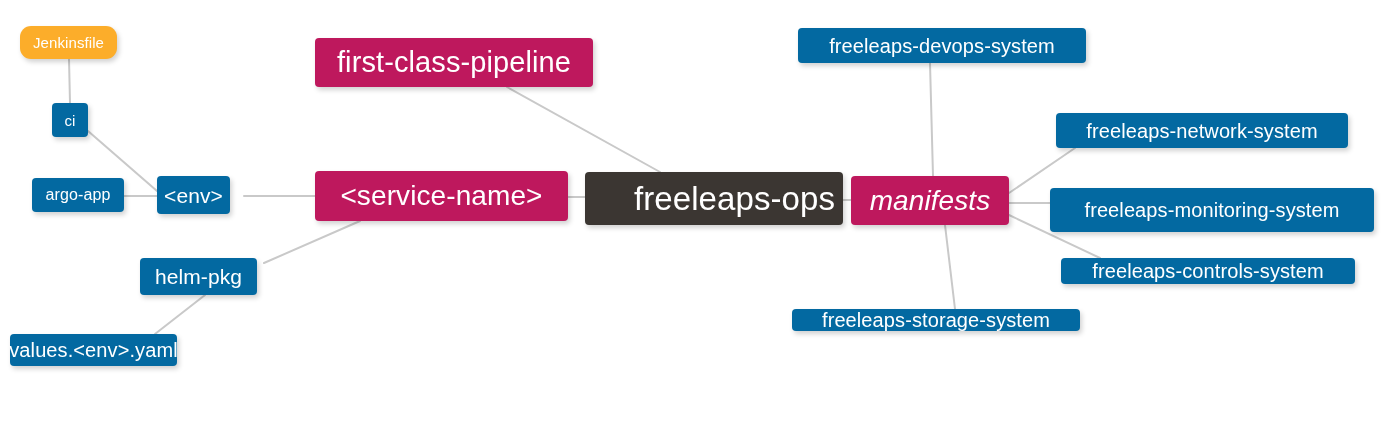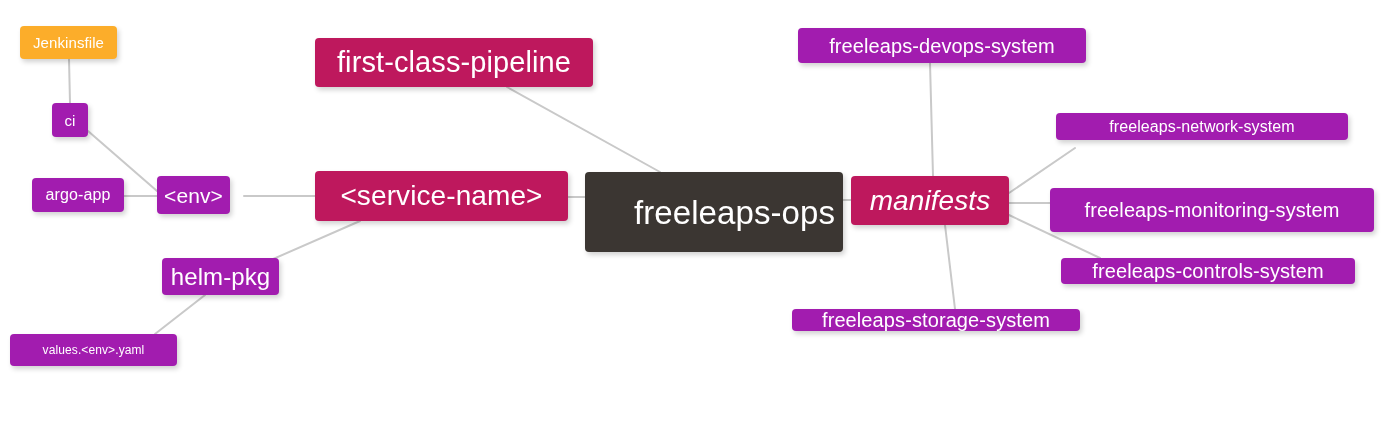--- a/index.html
+++ b/index.html
@@ -42,27 +42,27 @@
     letter-spacing: 0.1px;
   }
   .node-root {
     background: #3b3632;
     font-size: 33px;
   }
   .node-blue {
     background: #be185d;
   }
   .node-green {
-    background: #a21caf;
+    background: #0369a1;
   }
   .node-orange {
     background: #fcad2a;
   }
   .node-red {
-    background: #a21caf;
+    background: #0369a1;
   }
 </style>
 </head>
 <body>
 
 <div id="mindmap">
   <svg id="edge-layer" viewBox="0 0 1390 421" xmlns="http://www.w3.org/2000/svg">
       <line x1="69" y1="59" x2="70" y2="103" stroke="#c9c9c9" stroke-width="2" stroke-linecap="round"></line>
       <line x1="88" y1="131" x2="157" y2="191" stroke="#c9c9c9" stroke-width="2" stroke-linecap="round"></line>
       <line x1="124" y1="196" x2="157" y2="196" stroke="#c9c9c9" stroke-width="2" stroke-linecap="round"></line>
@@ -72,54 +72,54 @@
       <line x1="507" y1="87" x2="660" y2="172" stroke="#c9c9c9" stroke-width="2" stroke-linecap="round"></line>
       <line x1="568" y1="197" x2="585" y2="197" stroke="#c9c9c9" stroke-width="2" stroke-linecap="round"></line>
       <line x1="843" y1="200" x2="851" y2="200" stroke="#c9c9c9" stroke-width="2" stroke-linecap="round"></line>
       <line x1="933" y1="176" x2="930" y2="63" stroke="#c9c9c9" stroke-width="2" stroke-linecap="round"></line>
       <line x1="1009" y1="193" x2="1075" y2="148" stroke="#c9c9c9" stroke-width="2" stroke-linecap="round"></line>
       <line x1="1009" y1="203" x2="1050" y2="203" stroke="#c9c9c9" stroke-width="2" stroke-linecap="round"></line>
       <line x1="1009" y1="215" x2="1100" y2="258" stroke="#c9c9c9" stroke-width="2" stroke-linecap="round"></line>
       <line x1="945" y1="225" x2="955" y2="309" stroke="#c9c9c9" stroke-width="2" stroke-linecap="round"></line>
     </svg>
   <div id="node-layer">
-      <div class="node node-orange" style="left: 20px; top: 26px; width: 97px; height: 33px; font-size: 15px;">
+      <div class="node node-orange" style="left: 20px; top: 26px; width: 97px; height: 33px; font-size: 15px; border-radius: 11px;">
         <span>Jenkinsfile</span>
       </div>
       <div class="node node-red" style="left: 52px; top: 103px; width: 36px; height: 34px; font-size: 15px;">
         <span>ci</span>
       </div>
       <div class="node node-red" style="left: 32px; top: 178px; width: 92px; height: 34px; font-size: 16px;">
         <span>argo-app</span>
       </div>
       <div class="node node-green" style="left: 157px; top: 176px; width: 73px; height: 38px; font-size: 21px;">
         <span>&lt;env&gt;</span>
       </div>
-      <div class="node node-green" style="left: 162px; top: 258px; width: 117px; height: 37px; font-size: 24px;">
+      <div class="node node-green" style="left: 140px; top: 258px; width: 117px; height: 37px; font-size: 21px;">
         <span>helm-pkg</span>
       </div>
-      <div class="node node-red" style="left: 10px; top: 334px; width: 167px; height: 32px; font-size: 12px;">
+      <div class="node node-red" style="left: 10px; top: 334px; width: 167px; height: 32px; font-size: 20px;">
         <span>values.&lt;env&gt;.yaml</span>
       </div>
       <div class="node node-blue" style="left: 315px; top: 38px; width: 278px; height: 49px; font-size: 29px;">
         <span>first-class-pipeline</span>
       </div>
       <div class="node node-blue" style="left: 315px; top: 171px; width: 253px; height: 50px; font-size: 28px;">
         <span>&lt;service-name&gt;</span>
       </div>
-      <div class="node node-root" style="left: 585px; top: 172px; width: 258px; height: 80px; font-size: 33px; padding-left: 41px;">
+      <div class="node node-root" style="left: 585px; top: 172px; width: 258px; height: 53px; font-size: 33px; padding-left: 41px;">
         <span>freeleaps-ops</span>
       </div>
       <div class="node node-blue" style="left: 851px; top: 176px; width: 158px; height: 49px; font-size: 28px; font-style: italic;">
         <span>manifests</span>
       </div>
       <div class="node node-green" style="left: 798px; top: 28px; width: 288px; height: 35px; font-size: 20px;">
         <span>freeleaps-devops-system</span>
       </div>
-      <div class="node node-green" style="left: 1056px; top: 113px; width: 292px; height: 27px; font-size: 16px;">
+      <div class="node node-green" style="left: 1056px; top: 113px; width: 292px; height: 35px; font-size: 20px;">
         <span>freeleaps-network-system</span>
       </div>
       <div class="node node-green" style="left: 1050px; top: 188px; width: 324px; height: 44px; font-size: 20px;">
         <span>freeleaps-monitoring-system</span>
       </div>
       <div class="node node-green" style="left: 1061px; top: 258px; width: 294px; height: 26px; font-size: 20px;">
         <span>freeleaps-controls-system</span>
       </div>
       <div class="node node-green" style="left: 792px; top: 309px; width: 288px; height: 22px; font-size: 20px;">
         <span>freeleaps-storage-system</span>

